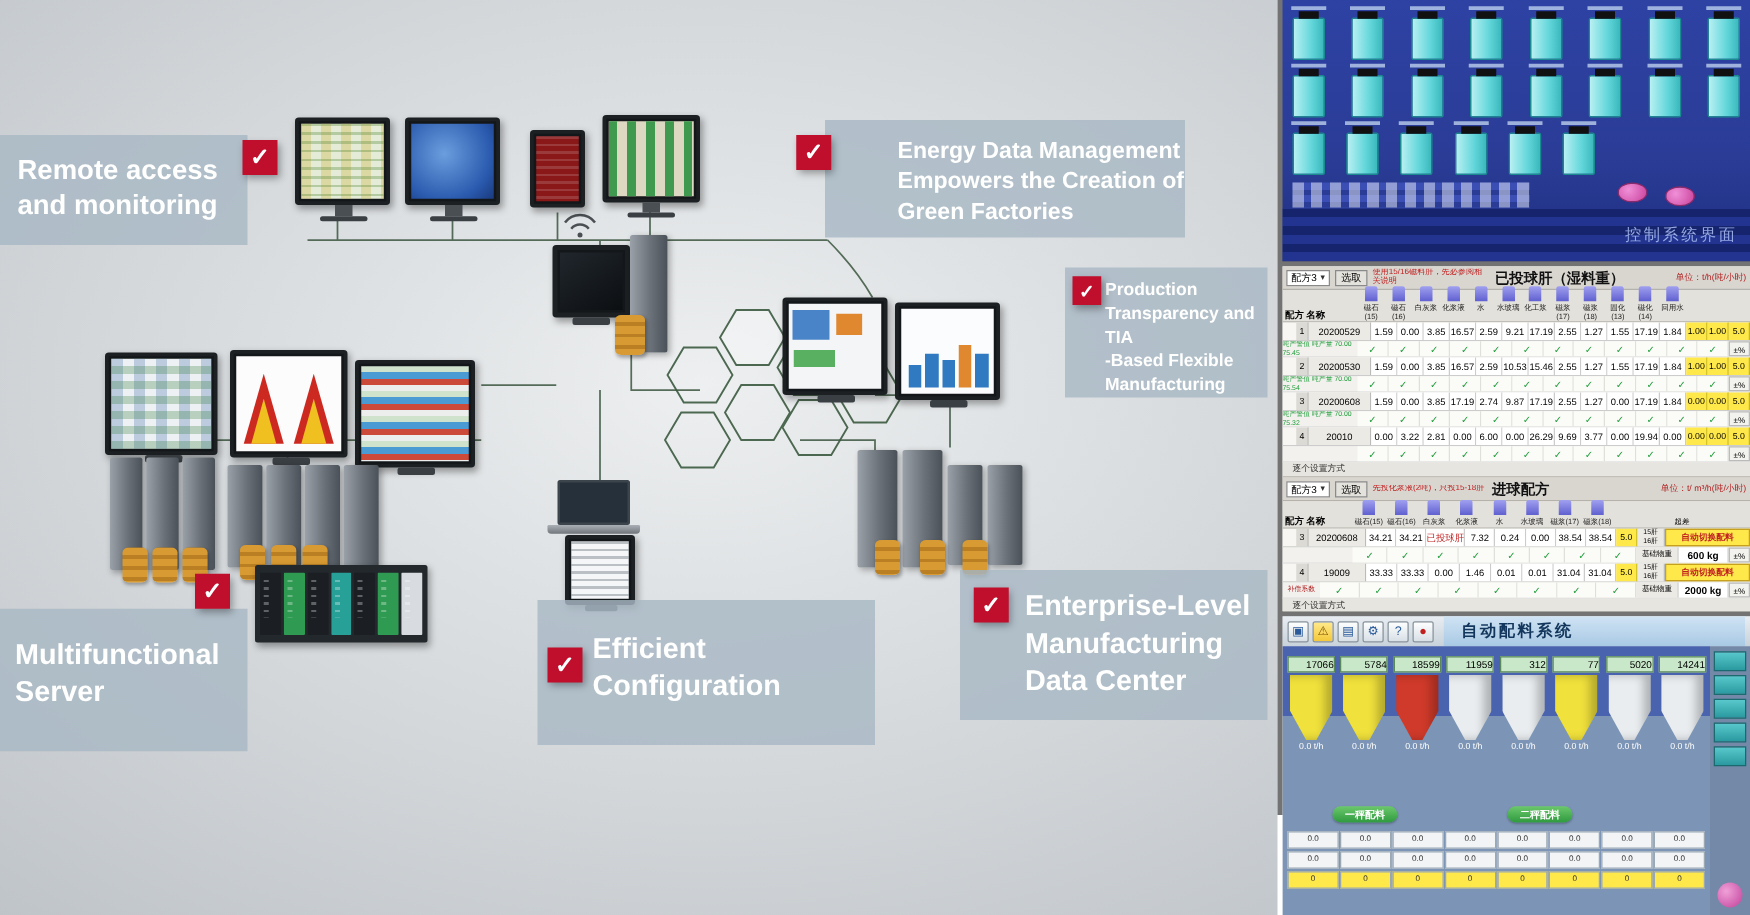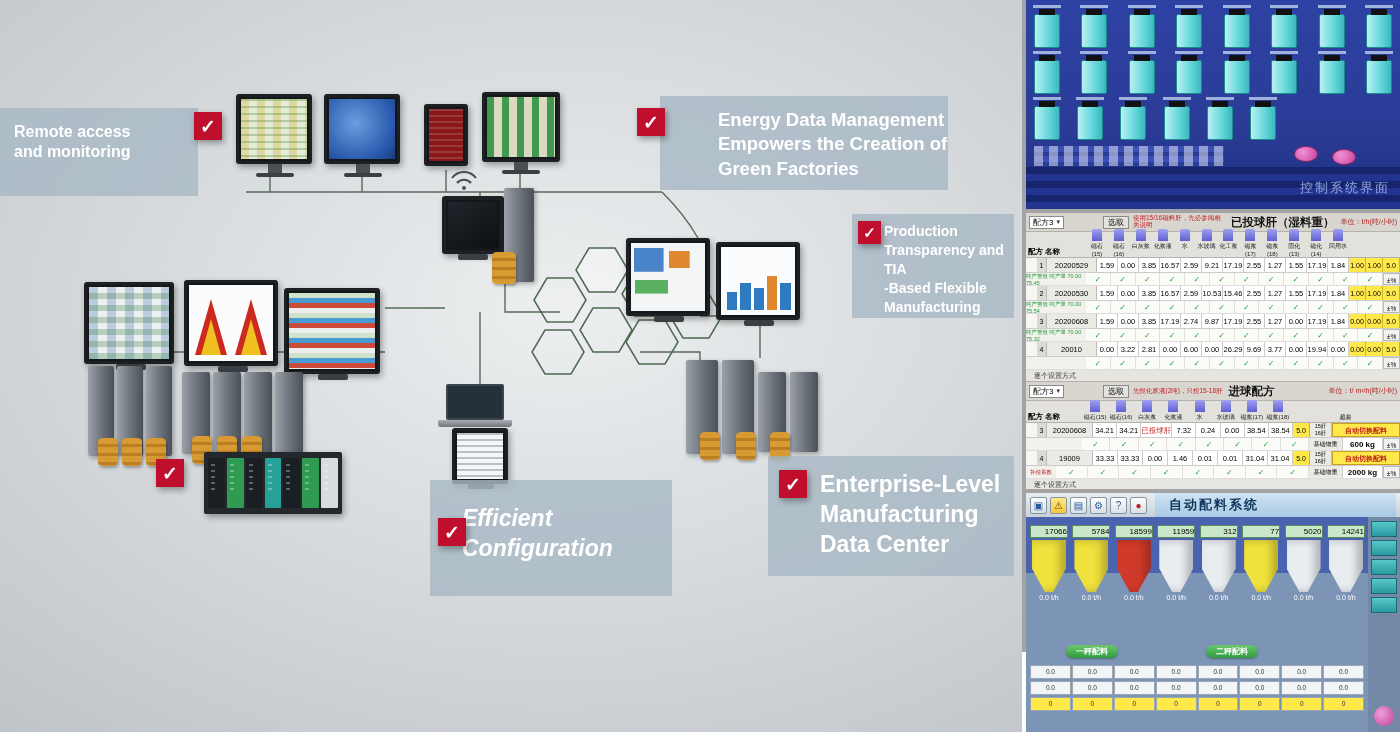--- a/index.html
+++ b/index.html
@@ -7,29 +7,29 @@
   .stage { position:relative; width:1400px; height:732px; background:#fff; }
 
   
   .left { position:absolute; left:0; top:0; width:1022px; height:732px;
           background:radial-gradient(ellipse 980px 640px at 55% 42%, #edeff0 0%, #d4d8db 48%, #b9bec3 100%); }
   .netsvg { position:absolute; left:0; top:0; }
 
   .callout { position:absolute; background:rgba(168,184,196,.82); color:#fff; white-space:pre-line; font-weight:700; }
   .check { position:absolute; width:28px; height:28px; background:#c00f2d; color:#fff; font-size:19px; font-weight:700;
            display:flex; align-items:center; justify-content:center; box-shadow:2px 3px 6px rgba(0,0,0,.35); }
-  .co-remote     { left:0;     top:108px; width:198px; height:88px;  font-size:16px;  line-height:1.25; padding:14px 0 0 14px; }
+  .co-remote     { left:0;     top:108px; width:198px; height:88px;  font-size:22px;  line-height:1.25; padding:14px 0 0 14px; }
   .chk-remote    { left:194px; top:112px; }
   .co-energy     { left:660px; top:96px;  width:288px; height:94px;  font-size:18.5px;line-height:1.32; padding:12px 0 0 58px; }
   .chk-energy    { left:637px; top:108px; }
   .co-production { left:852px; top:214px; width:162px; height:104px; font-size:14px;  line-height:1.35; padding:8px 0 0 32px; }
   .chk-production{ left:858px; top:221px; width:23px; height:23px; font-size:15px; }
   .co-enterprise { left:768px; top:456px; width:246px; height:120px; font-size:23px;  line-height:1.3;  padding:14px 0 0 52px; }
   .chk-enterprise{ left:779px; top:470px; }
-  .co-efficient  { left:430px; top:480px; width:242px; height:116px; font-size:23px;  line-height:1.3;  padding:24px 0 0 32px;font-style:italic; }
+  .co-efficient  { left:430px; top:480px; width:270px; height:116px; font-size:23px;  line-height:1.3;  padding:24px 0 0 44px; }
   .chk-efficient { left:438px; top:518px; }
   .co-server     { left:0;     top:487px; width:198px; height:114px; font-size:23px;  line-height:1.3;  padding:22px 0 0 12px; }
   .chk-server    { left:156px; top:459px; }
 
   .monitor { position:absolute; background:#14171a; border:3px solid #1c2023; border-radius:3px; box-shadow:2px 3px 6px rgba(0,0,0,.35); }
   .scr { position:absolute; inset:2px; overflow:hidden; }
   .stand { position:absolute; background:#4a4f54; }
   .standbase { position:absolute; background:#3a3f44; border-radius:2px; }
 
   .scr-table { background:#e4ecd8;
@@ -58,21 +58,21 @@
             box-shadow:1px 2px 3px rgba(0,0,0,.3); }
   .plc { position:absolute; left:204px; top:452px; width:138px; height:62px; background:#23282c; border-radius:2px;
          display:flex; align-items:center; padding:4px; gap:2px; box-shadow:2px 3px 6px rgba(0,0,0,.35); }
   .plc-mod { flex:1; height:50px; border-radius:1px;
          background-image:repeating-linear-gradient(180deg,rgba(255,255,255,.3) 0 2px,transparent 2px 6px);
          background-size:4px 60%; background-repeat:no-repeat; background-position:3px 6px; }
   .laptop-scr { position:absolute; left:446px; top:384px; width:58px; height:36px; background:#26303a; border:2px solid #3c444c; border-radius:2px; }
   .laptop-base{ position:absolute; left:438px; top:420px; width:74px; height:7px; background:linear-gradient(#aab0b6,#70767c); border-radius:1px 1px 3px 3px; }
 
   
-  .right { position:absolute; left:1022px; top:0; width:378px; height:652px; background:#a3a3a3; }
+  .right { position:absolute; left:1022px; top:0; width:378px; height:652px; background:#737373; }
   .shot { position:absolute; left:4px; width:374px; overflow:hidden; }
   .s1 { top:0; height:209px; background:linear-gradient(180deg,#2e42a4 0%,#2a3c96 60%,#1e2f80 100%); }
   .s2 { top:213px; height:276px; background:#efeeea; }
   .s3 { top:493px; height:239px; background:#cfd8e0; }
 
   
   .tank-row { position:absolute; left:8px; right:8px; display:flex; justify-content:space-between; }
   .tr1 { top:14px; } .tr2 { top:60px; } .tr3 { top:106px; right:124px; }
   .tank { width:26px; height:34px; position:relative; background:linear-gradient(90deg,#b8f0f2,#62d6da 60%,#3ab8bc);
           border:1px solid #1a8a8e; border-radius:2px; }
@@ -84,21 +84,21 @@
            background:repeating-linear-gradient(90deg,rgba(255,255,255,.45) 0 9px,transparent 9px 15px),
                       repeating-linear-gradient(180deg,#3a4eb4 0 6px,#2a3c96 6px 10px); }
   .s1-strip { position:absolute; left:0; right:0; bottom:0; height:42px;
            background:repeating-linear-gradient(180deg,#16246e 0 7px,#223490 7px 14px); }
   .s1-cap { position:absolute; right:10px; bottom:12px; font-size:13px; color:rgba(170,190,245,.85); letter-spacing:2px; }
 
   
   .s2-bar { display:flex; align-items:center; height:19px; background:#d9d6d0; border-bottom:1px solid #b5b2ab; padding:0 3px; gap:4px; }
   .sel { background:#fff; border:1px solid #8a8a8a; padding:0 3px; font-size:8px; display:flex; gap:3px; align-items:center; }
   .sel .arrow { font-size:7px; color:#333; }
-  .pick { background:#e4e2dc; border:1px solid #8a8a8a; padding:0 4px; font-size:8px;margin-left:35px; }
+  .pick { background:#e4e2dc; border:1px solid #8a8a8a; padding:0 4px; font-size:8px; }
   .note { color:#c02020; font-size:6.5px; max-width:92px; line-height:1.05; overflow:hidden; }
   .s2-title { font-weight:700; font-size:11.5px; color:#111; margin:0 2px; white-space:nowrap; }
   .unit { font-size:7px; color:#b02020; margin-left:auto; white-space:nowrap; }
   .hdr-row { display:flex; align-items:flex-end; height:26px; background:#e3e1db; border-bottom:1px solid #b5b2ab; }
   .hdr-left { width:60px; font-size:7.5px; font-weight:700; padding-left:2px; }
   .hdr-cols { flex:1; display:flex; }
   .hdr-col { flex:1; text-align:center; font-size:6px; color:#222; }
   .hdr-col::before { content:""; display:block; width:10px; height:12px; margin:0 auto 1px;
                      background:linear-gradient(#a0a0f0,#6060d0); border-radius:2px 2px 0 0; }
   .hdr-extra { width:51px; } .hdr-extra2 { width:109px; font-size:6px; text-align:center; }
@@ -311,20 +311,22 @@
 
     <div class="callout co-enterprise"><span>Enterprise-Level
 Manufacturing
 Data Center</span></div>
     <span class="check chk-enterprise">✓</span>
 
     <div class="callout co-efficient"><span>Efficient
 Configuration</span></div>
     <span class="check chk-efficient">✓</span>
 
+    <div class="callout co-server"><span>Multifunctional
+Server</span></div>
     <span class="check chk-server">✓</span>
   </div>
 
   <div class="right">
 
     <div class="shot s1">
       <div class="tank-row tr1">
         <div class="tank"></div>
           <div class="tank"></div>
           <div class="tank"></div>

